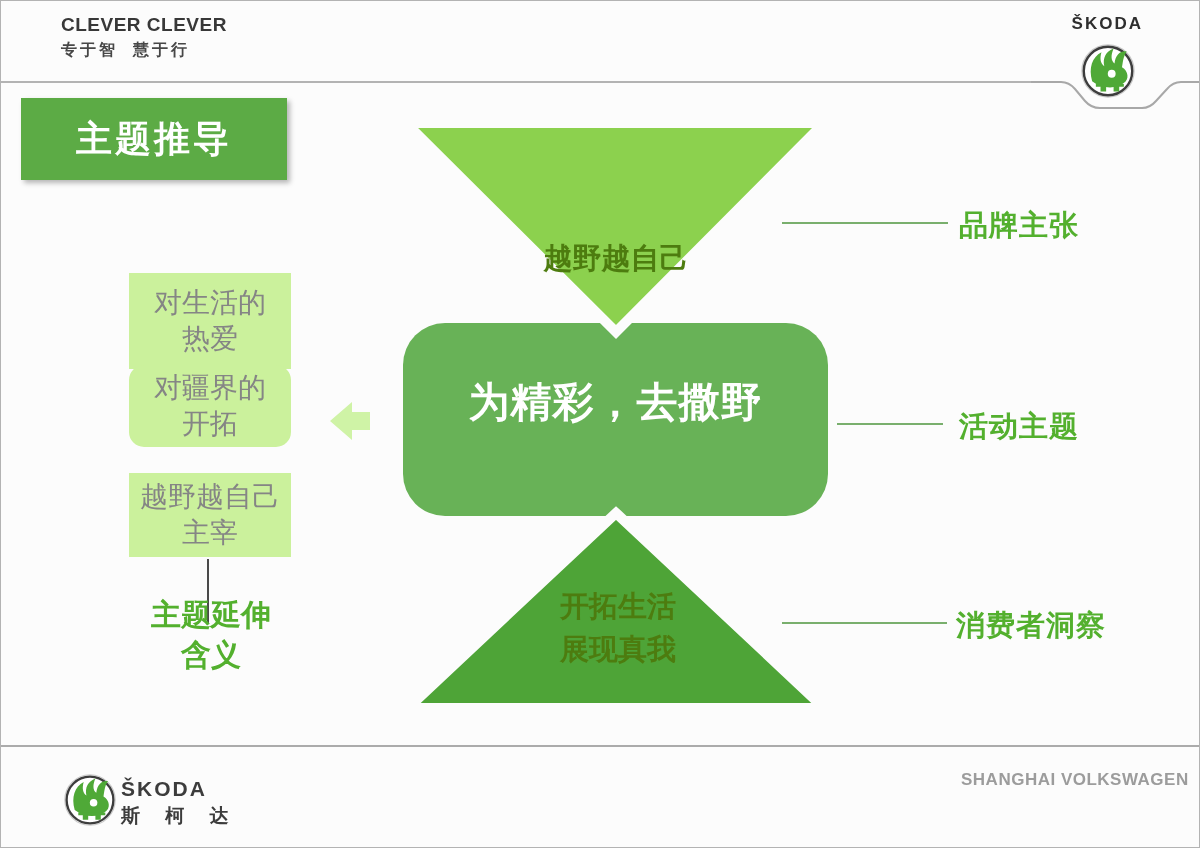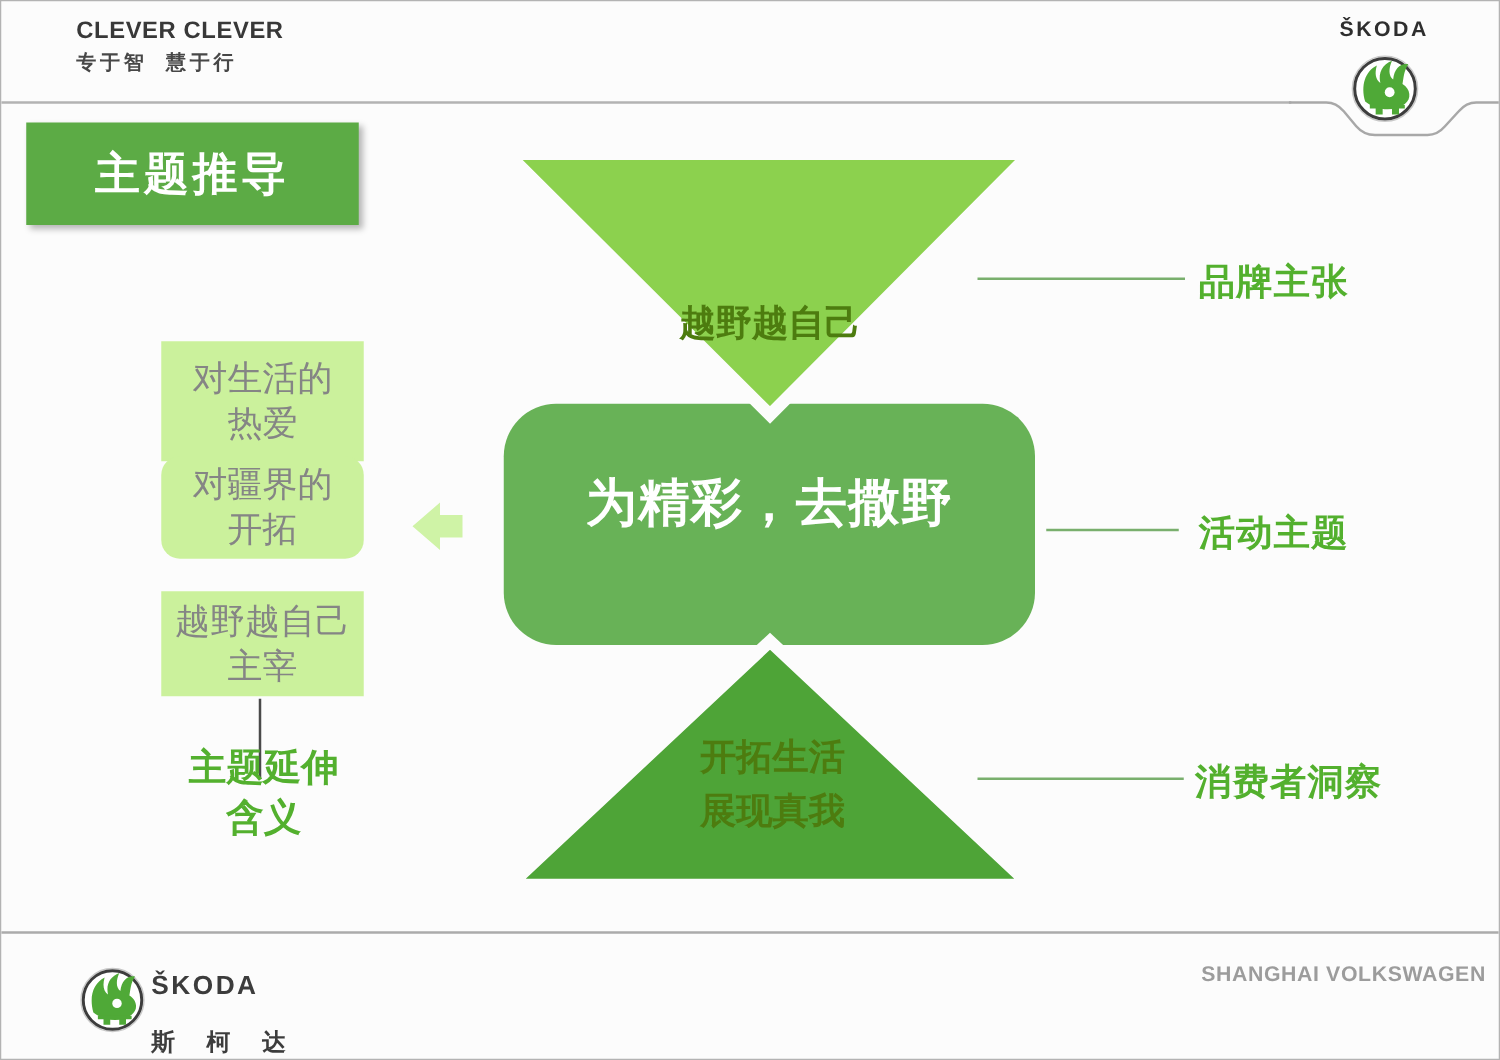--- a/index.html
+++ b/index.html
@@ -53,21 +53,21 @@
   .conn.c3{left:781px;top:621px;width:165px;}
   .side-label{position:absolute;color:#53B02E;font-size:29px;font-weight:bold;letter-spacing:1px;}
   .sl1{left:958px;top:205px;}
   .sl2{left:958px;top:406px;}
   .sl3{left:955px;top:605px;}
   
   .ftr-line{position:absolute;left:0;top:744px;width:100%;height:2px;background:#ababab;}
   .ftr-logo{position:absolute;left:62px;top:772px;}
   .ftr-brand{position:absolute;left:120px;top:776px;color:#3c3c3c;}
   .ftr-brand .en{font-size:21px;font-weight:bold;letter-spacing:2px;}
-  .ftr-brand .zh{font-size:19px;font-weight:bold;letter-spacing:10px;margin-top:20px;}
+  .ftr-brand .zh{font-size:19px;font-weight:bold;letter-spacing:10px;margin-top:2px;}
   .ftr-company{position:absolute;left:960px;top:766px;color:#8a8a8a;}
   .ftr-company .zh{font-size:32px;font-weight:bold;letter-spacing:2px;}
   .ftr-company .en{font-size:17px;font-weight:600;letter-spacing:.5px;color:#9c9c9c;margin-top:3px;}
 </style>
 </head>
 <body>
 
 <div class="page">
 
   <div class="hdr-slogan">

